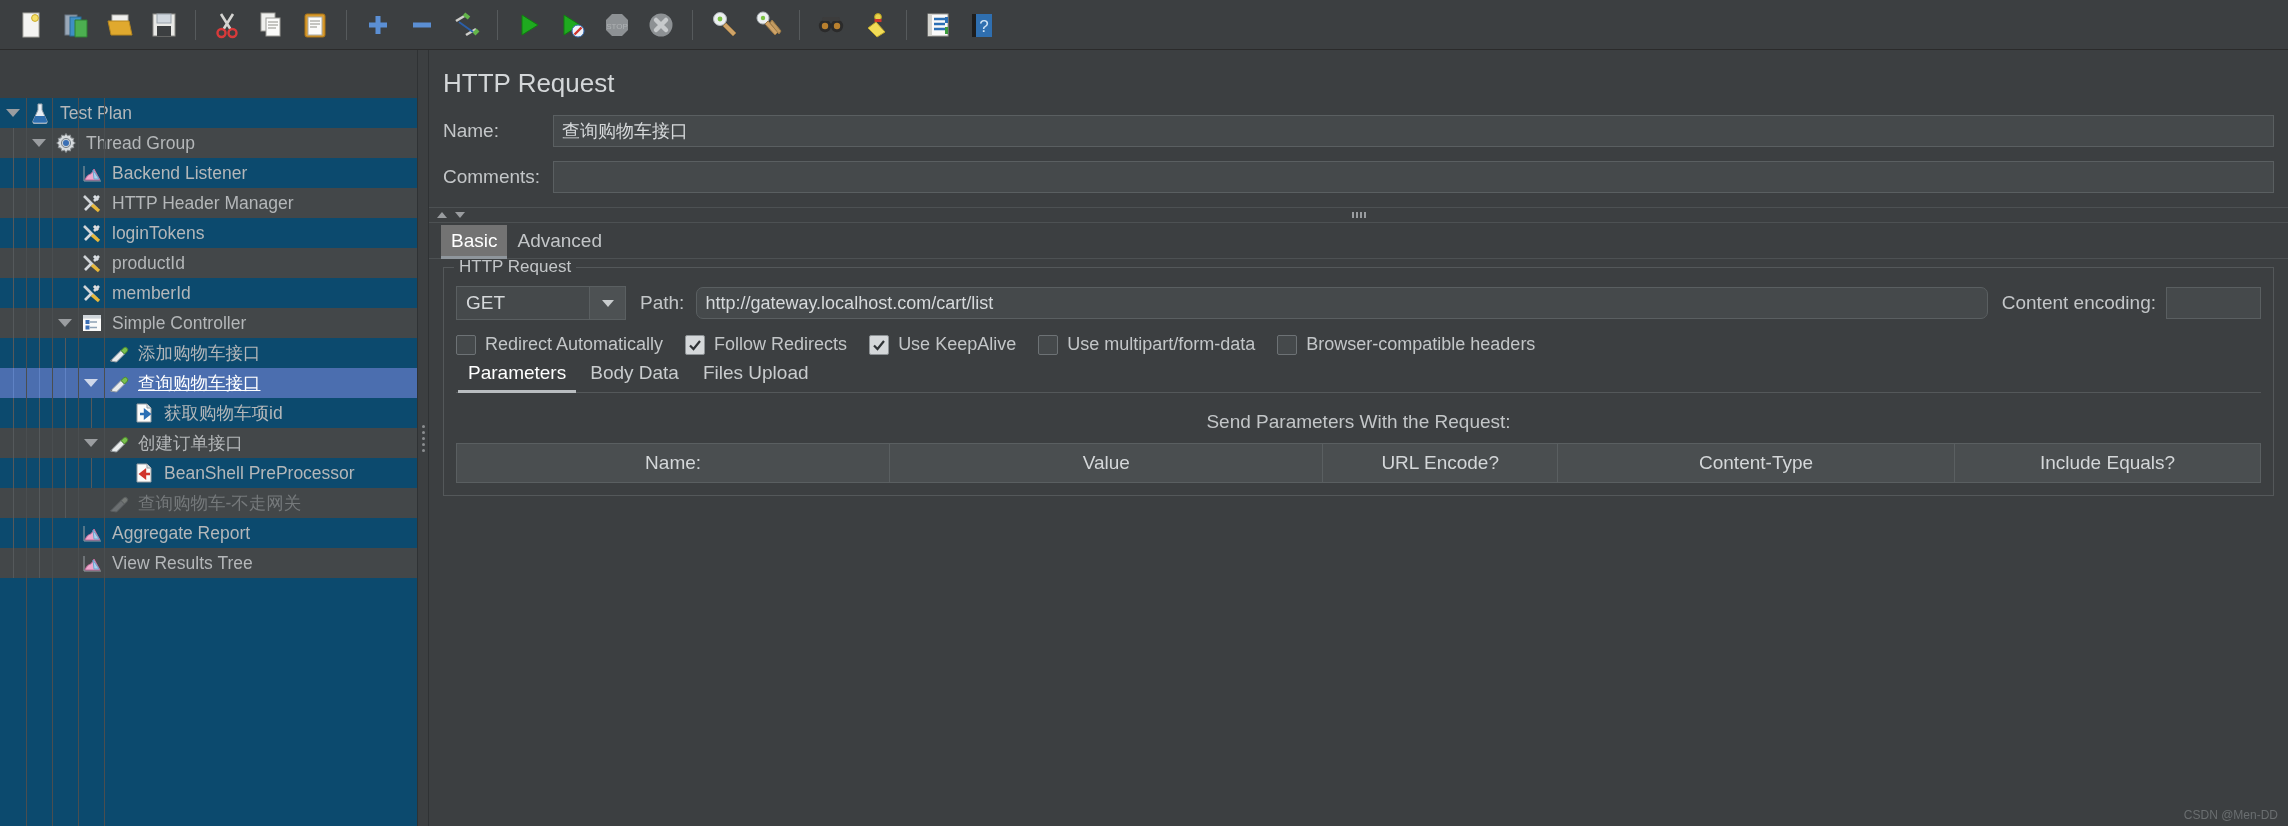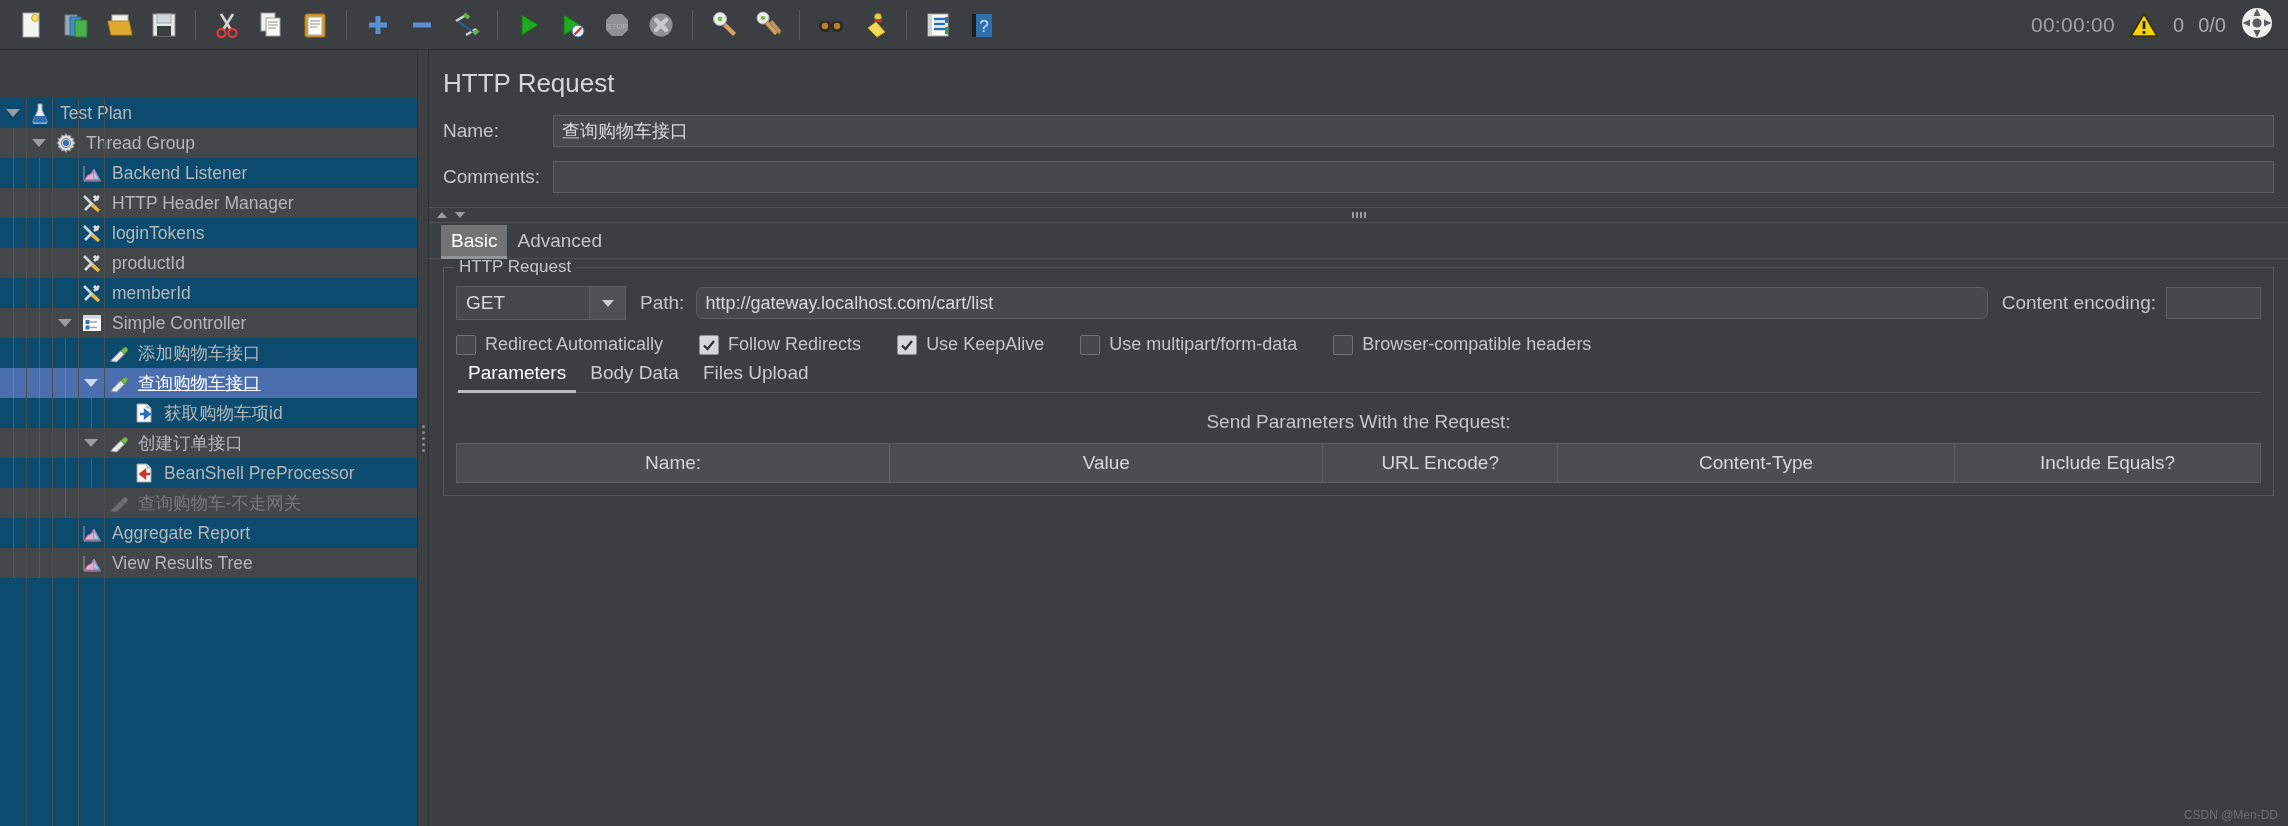--- a/index.html
+++ b/index.html
@@ -137,21 +137,21 @@
     background: #45494b; border: 1px solid #5a5f61; width: 170px;
   }
   .combo .val { flex: 1; display: flex; align-items: center; padding-left: 9px; color: #d6d9db; font-size: 19px; }
   .combo .arrow {
     width: 36px; border-left: 1px solid #5a5f61; background: #4d5153;
     display: flex; align-items: center; justify-content: center; cursor: pointer;
   }
   .combo .arrow i { width:0;height:0;border-left:6px solid transparent;border-right:6px solid transparent;border-top:7px solid #c9ccce; display:block; }
 
   
-  .cb-row { display: flex; align-items: center; gap: 36px; margin-top: 14px; flex-wrap: nowrap; }
+  .cb-row { display: flex; align-items: center; gap: 22px; margin-top: 14px; flex-wrap: nowrap; }
   .cb { display: flex; align-items: center; gap: 9px; cursor: pointer; }
   .cb .box {
     width: 20px; height: 20px; background: #45494b; border: 1px solid #6d7275;
     display: flex; align-items: center; justify-content: center; border-radius: 2px;
   }
   .cb .box.checked { background: #d5d8da; border-color: #8d9295; }
   .cb .box svg { display: block; }
   .cb .txt { color: #c3c6c8; font-size: 18px; white-space: nowrap; }
 
   
@@ -347,42 +347,20 @@
       </div>
       <div class="tb-btn">
         <svg width="30" height="30" viewBox="0 0 30 30">
             <rect x="5" y="4" width="20" height="23" fill="#2f6fb0"></rect>
             <rect x="5" y="4" width="4" height="23" fill="#1d1d1d"></rect>
             <text x="17" y="22" font-size="17" fill="#cfe3f5" text-anchor="middle" font-family="Liberation Sans">?</text>
           </svg>
       </div>
     </div>
 
-    <div class="tb-right">
-      <span class="tb-time">00:00:00</span>
-      <span class="tb-warn">
-        <svg width="30" height="28" viewBox="0 0 30 28">
-            <path d="M15 3 L28 25 L2 25 Z" fill="#f5d500" stroke="#3a3000" stroke-width="1.6"></path>
-            <rect x="13.6" y="10" width="2.8" height="8" fill="#222"></rect>
-            <rect x="13.6" y="20" width="2.8" height="2.8" fill="#222"></rect>
-          </svg>
-      </span>
-      <span class="tb-count">0</span>
-      <span class="tb-count">0/0</span>
-      <span>
-        <svg width="34" height="34" viewBox="0 0 34 34">
-            <circle cx="17" cy="17" r="15" fill="#f0f0ee"></circle>
-            <circle cx="17" cy="17" r="4.6" fill="#5a5e60"></circle>
-            <path d="M17 2.5 L20.5 10 L13.5 10 Z" fill="#5a5e60"></path>
-            <path d="M17 31.5 L13.5 24 L20.5 24 Z" fill="#5a5e60"></path>
-            <path d="M2.5 17 L10 13.5 L10 20.5 Z" fill="#5a5e60"></path>
-            <path d="M31.5 17 L24 20.5 L24 13.5 Z" fill="#5a5e60"></path>
-          </svg>
-      </span>
-    </div>
   </div>
 
   <div class="body">
 
     <div class="tree-panel">
       <div id="tree-rows">
           <div class="tree-row">
             <span class="tw">
               <span class="caret"></span>
             </span>

